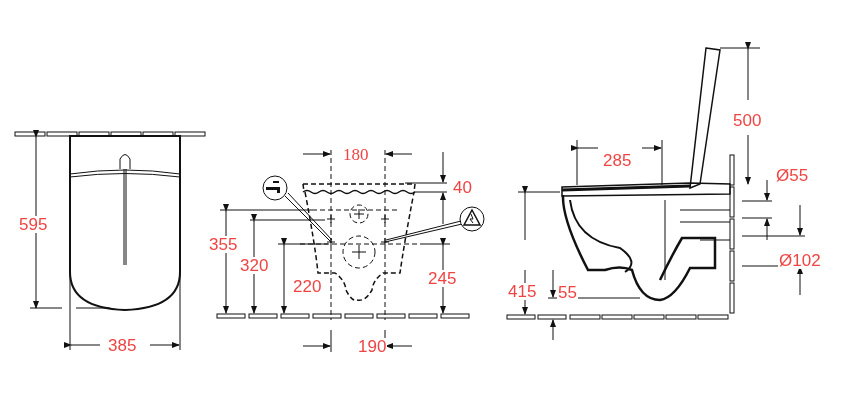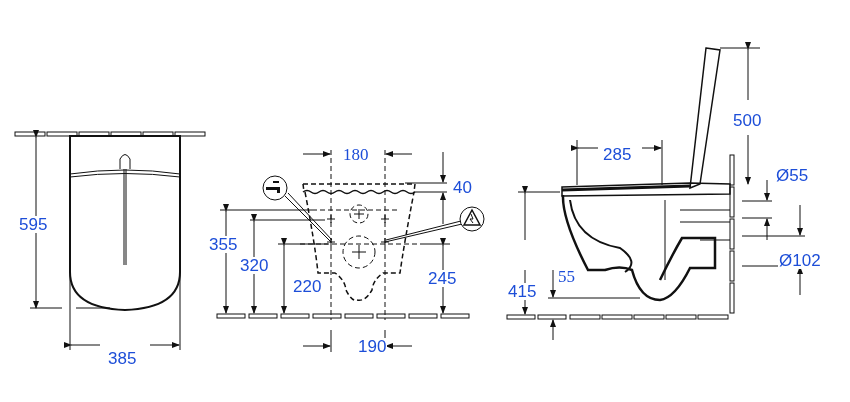--- a/index.html
+++ b/index.html
@@ -1,18 +1,18 @@
 <!DOCTYPE html>
 <html><head>
 <meta charset="utf-8">
 <style>
   html,body{margin:0;padding:0;background:#fff;}
   #canvas{position:relative;width:850px;height:402px;background:#fff;overflow:hidden;}
   svg{position:absolute;left:0;top:0;}
-  .dim{position:absolute;font-family:"Liberation Sans",sans-serif;font-size:17px;color:#1d4ed8;line-height:1;background:#fff;padding:0 1px;}
+  .dim{position:absolute;font-family:"Liberation Sans",sans-serif;font-size:17px;color:#ef4444;line-height:1;background:#fff;padding:0 1px;}
 </style>
 </head>
 <body>
 
 <div id="canvas">
 <svg width="850" height="402" viewBox="0 0 850 402">
   <defs>
     <marker id="ar" markerWidth="8" markerHeight="8" refX="7" refY="4" orient="auto" markerUnits="userSpaceOnUse">
       <path d="M0,1 L8,4 L0,7 Z" fill="#111"></path>
     </marker>
@@ -162,29 +162,29 @@
   </g>
 
   <g>
     <circle cx="472" cy="219" r="12" fill="#fff" stroke="#111"></circle>
     <path d="M472,210 L480,225 L464,225 Z" fill="#fff" stroke="#111" stroke-width="1.5"></path>
     <path d="M471,214 L473,219 L470,219 L473,223" stroke="#111" fill="none"></path>
   </g>
 </svg>
 
 <div class="dim" style="left:18px;top:216px;">595</div>
-<div class="dim" style="left:107px;top:337px;margin-top:13px;">385</div>
+<div class="dim" style="left:107px;top:337px;">385</div>
 
 <div class="dim" style="left:342px;top:146px;font-family:Liberation Serif, serif;">180</div>
 <div class="dim" style="left:357px;top:338px;">190</div>
 <div class="dim" style="left:452px;top:179px;">40</div>
 <div class="dim" style="left:208px;top:236px;">355</div>
 <div class="dim" style="left:239px;top:257px;">320</div>
 <div class="dim" style="left:268px;top:278px;margin-left:24px;">220</div>
 <div class="dim" style="left:427px;top:270px;">245</div>
 
 <div class="dim" style="left:732px;top:112px;">500</div>
-<div class="dim" style="left:602px;top:146px;text-align:right;">285</div>
+<div class="dim" style="left:602px;top:152px;text-align:right;">285</div>
 <div class="dim" style="left:507px;top:247px;margin-top:36px;">415</div>
-<div class="dim" style="left:557px;top:268px;font-family:Liberation Serif, serif;">55</div>
+<div class="dim" style="left:557px;top:284px;">55</div>
 <div class="dim" style="left:775px;top:167px;text-align:right;">Ø55</div>
 <div class="dim" style="left:778px;top:252px;">Ø102</div>
 </div>
 
 </body></html>

